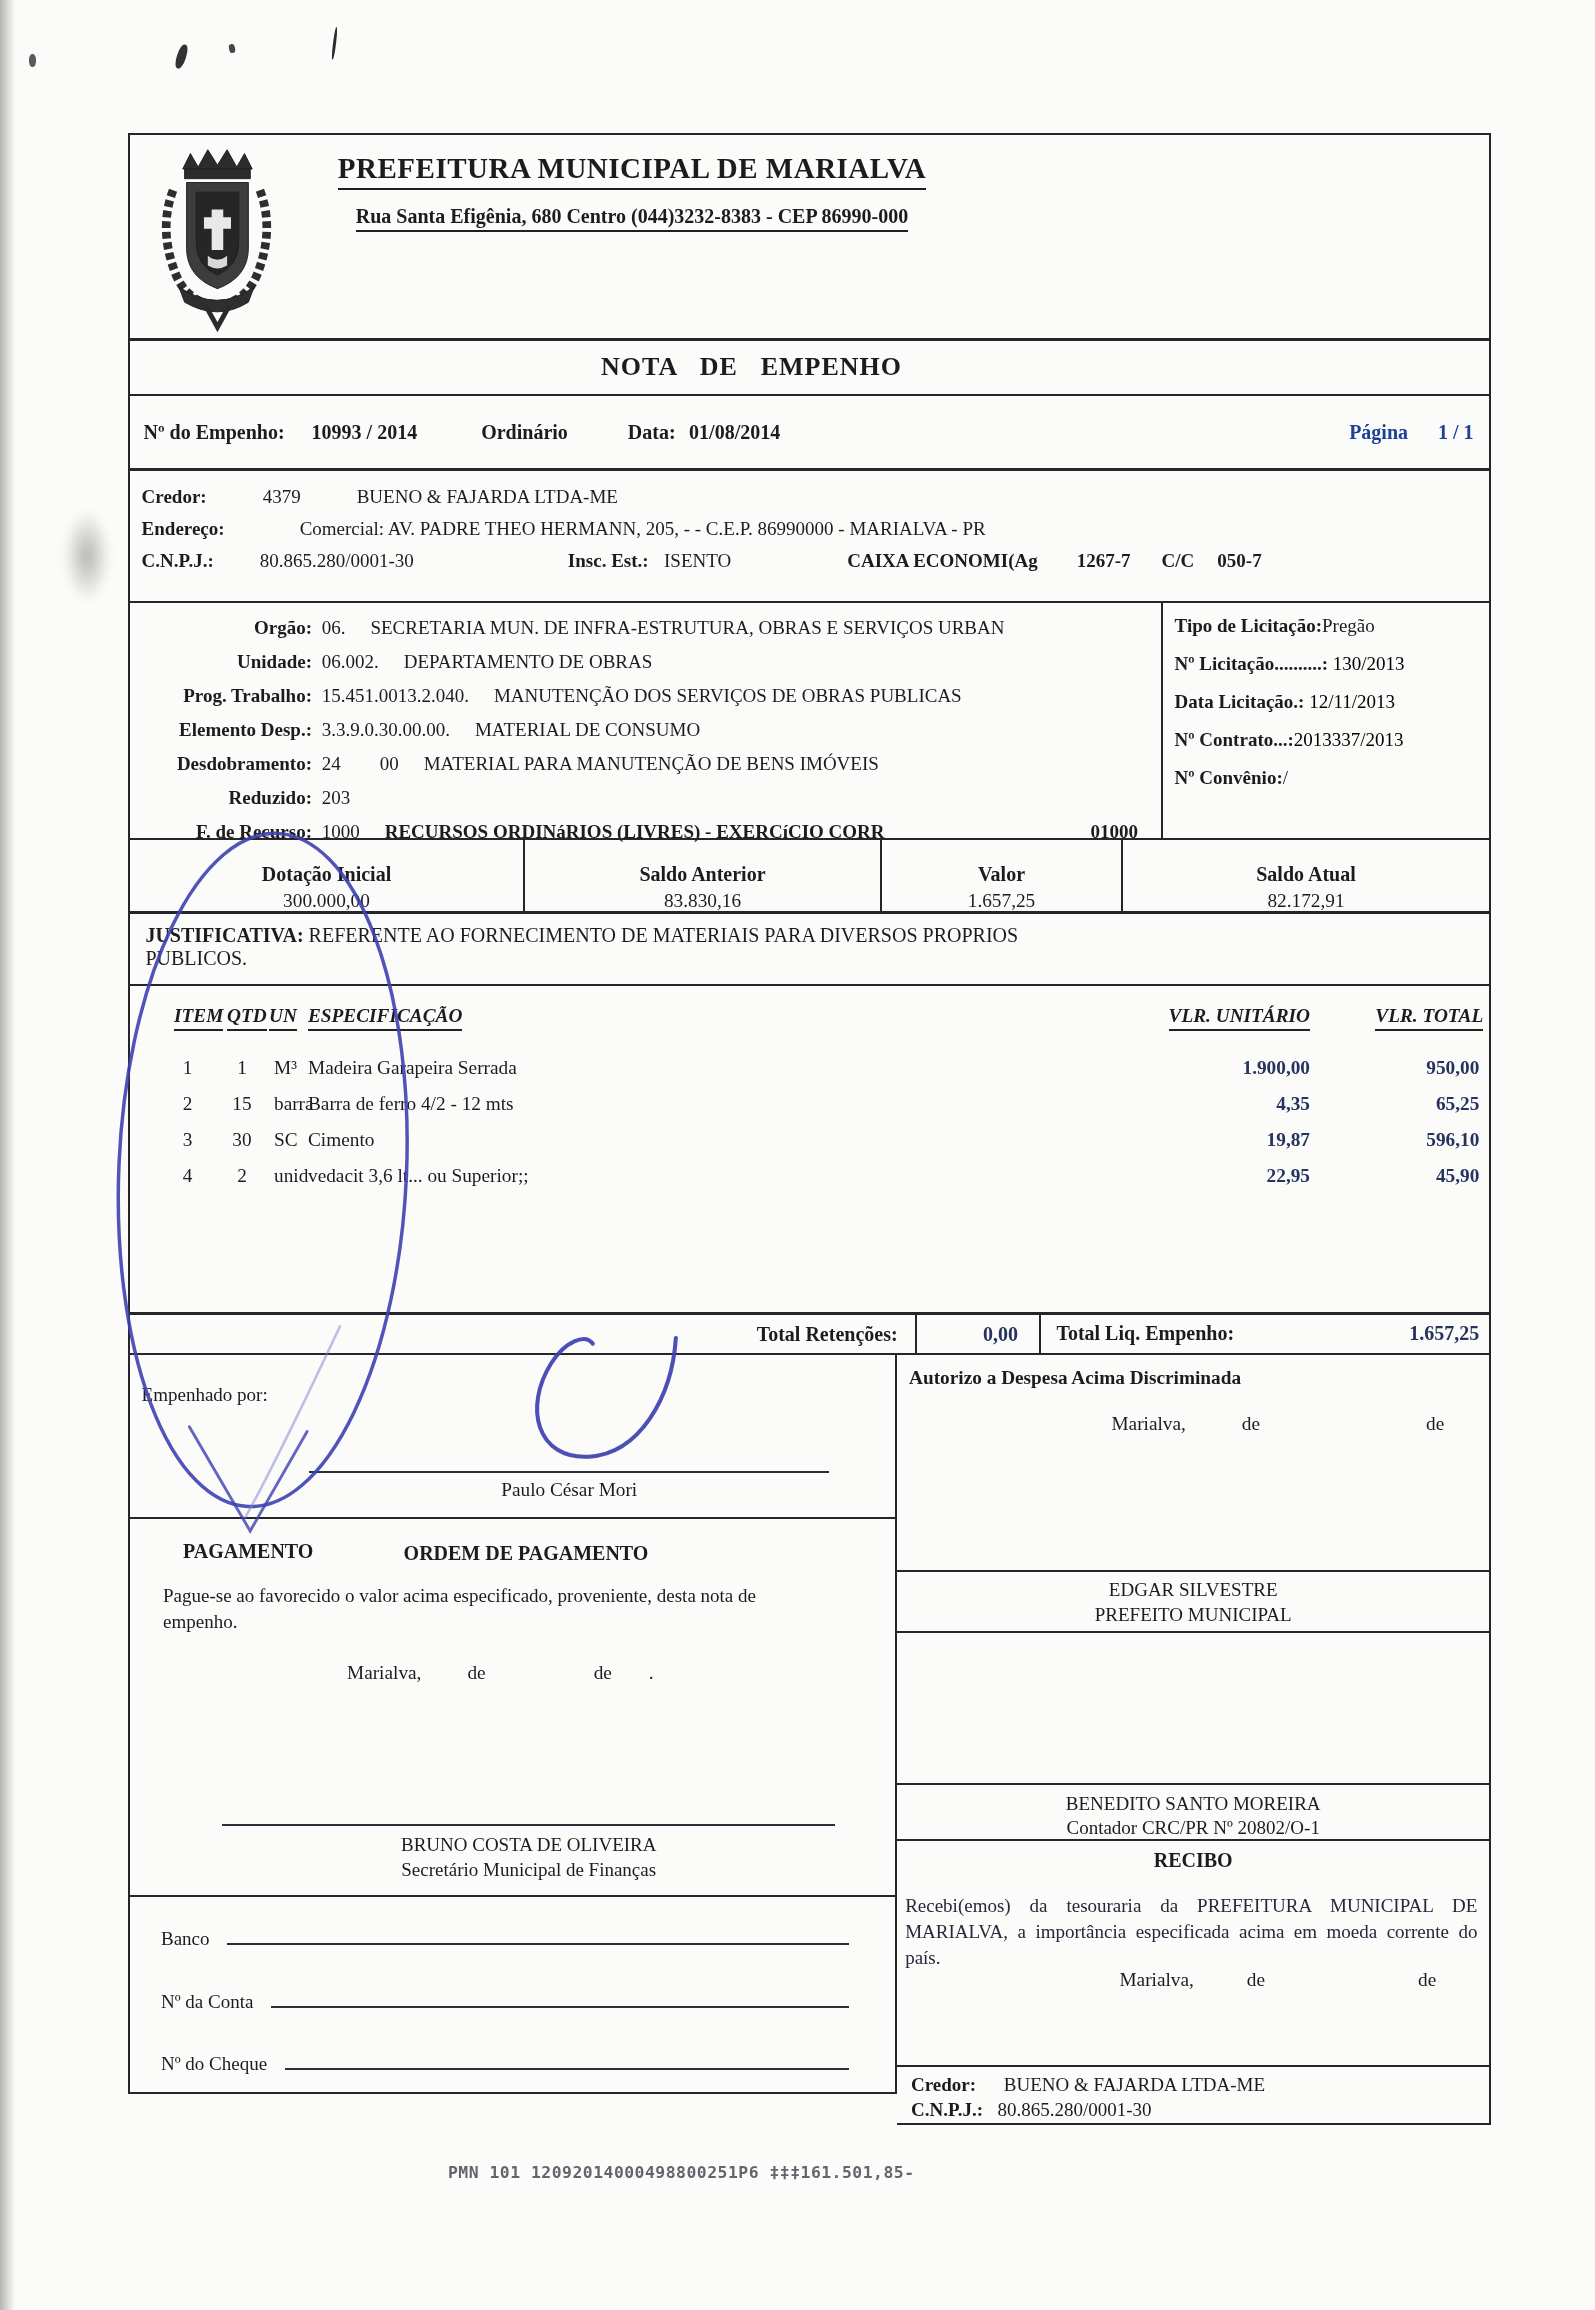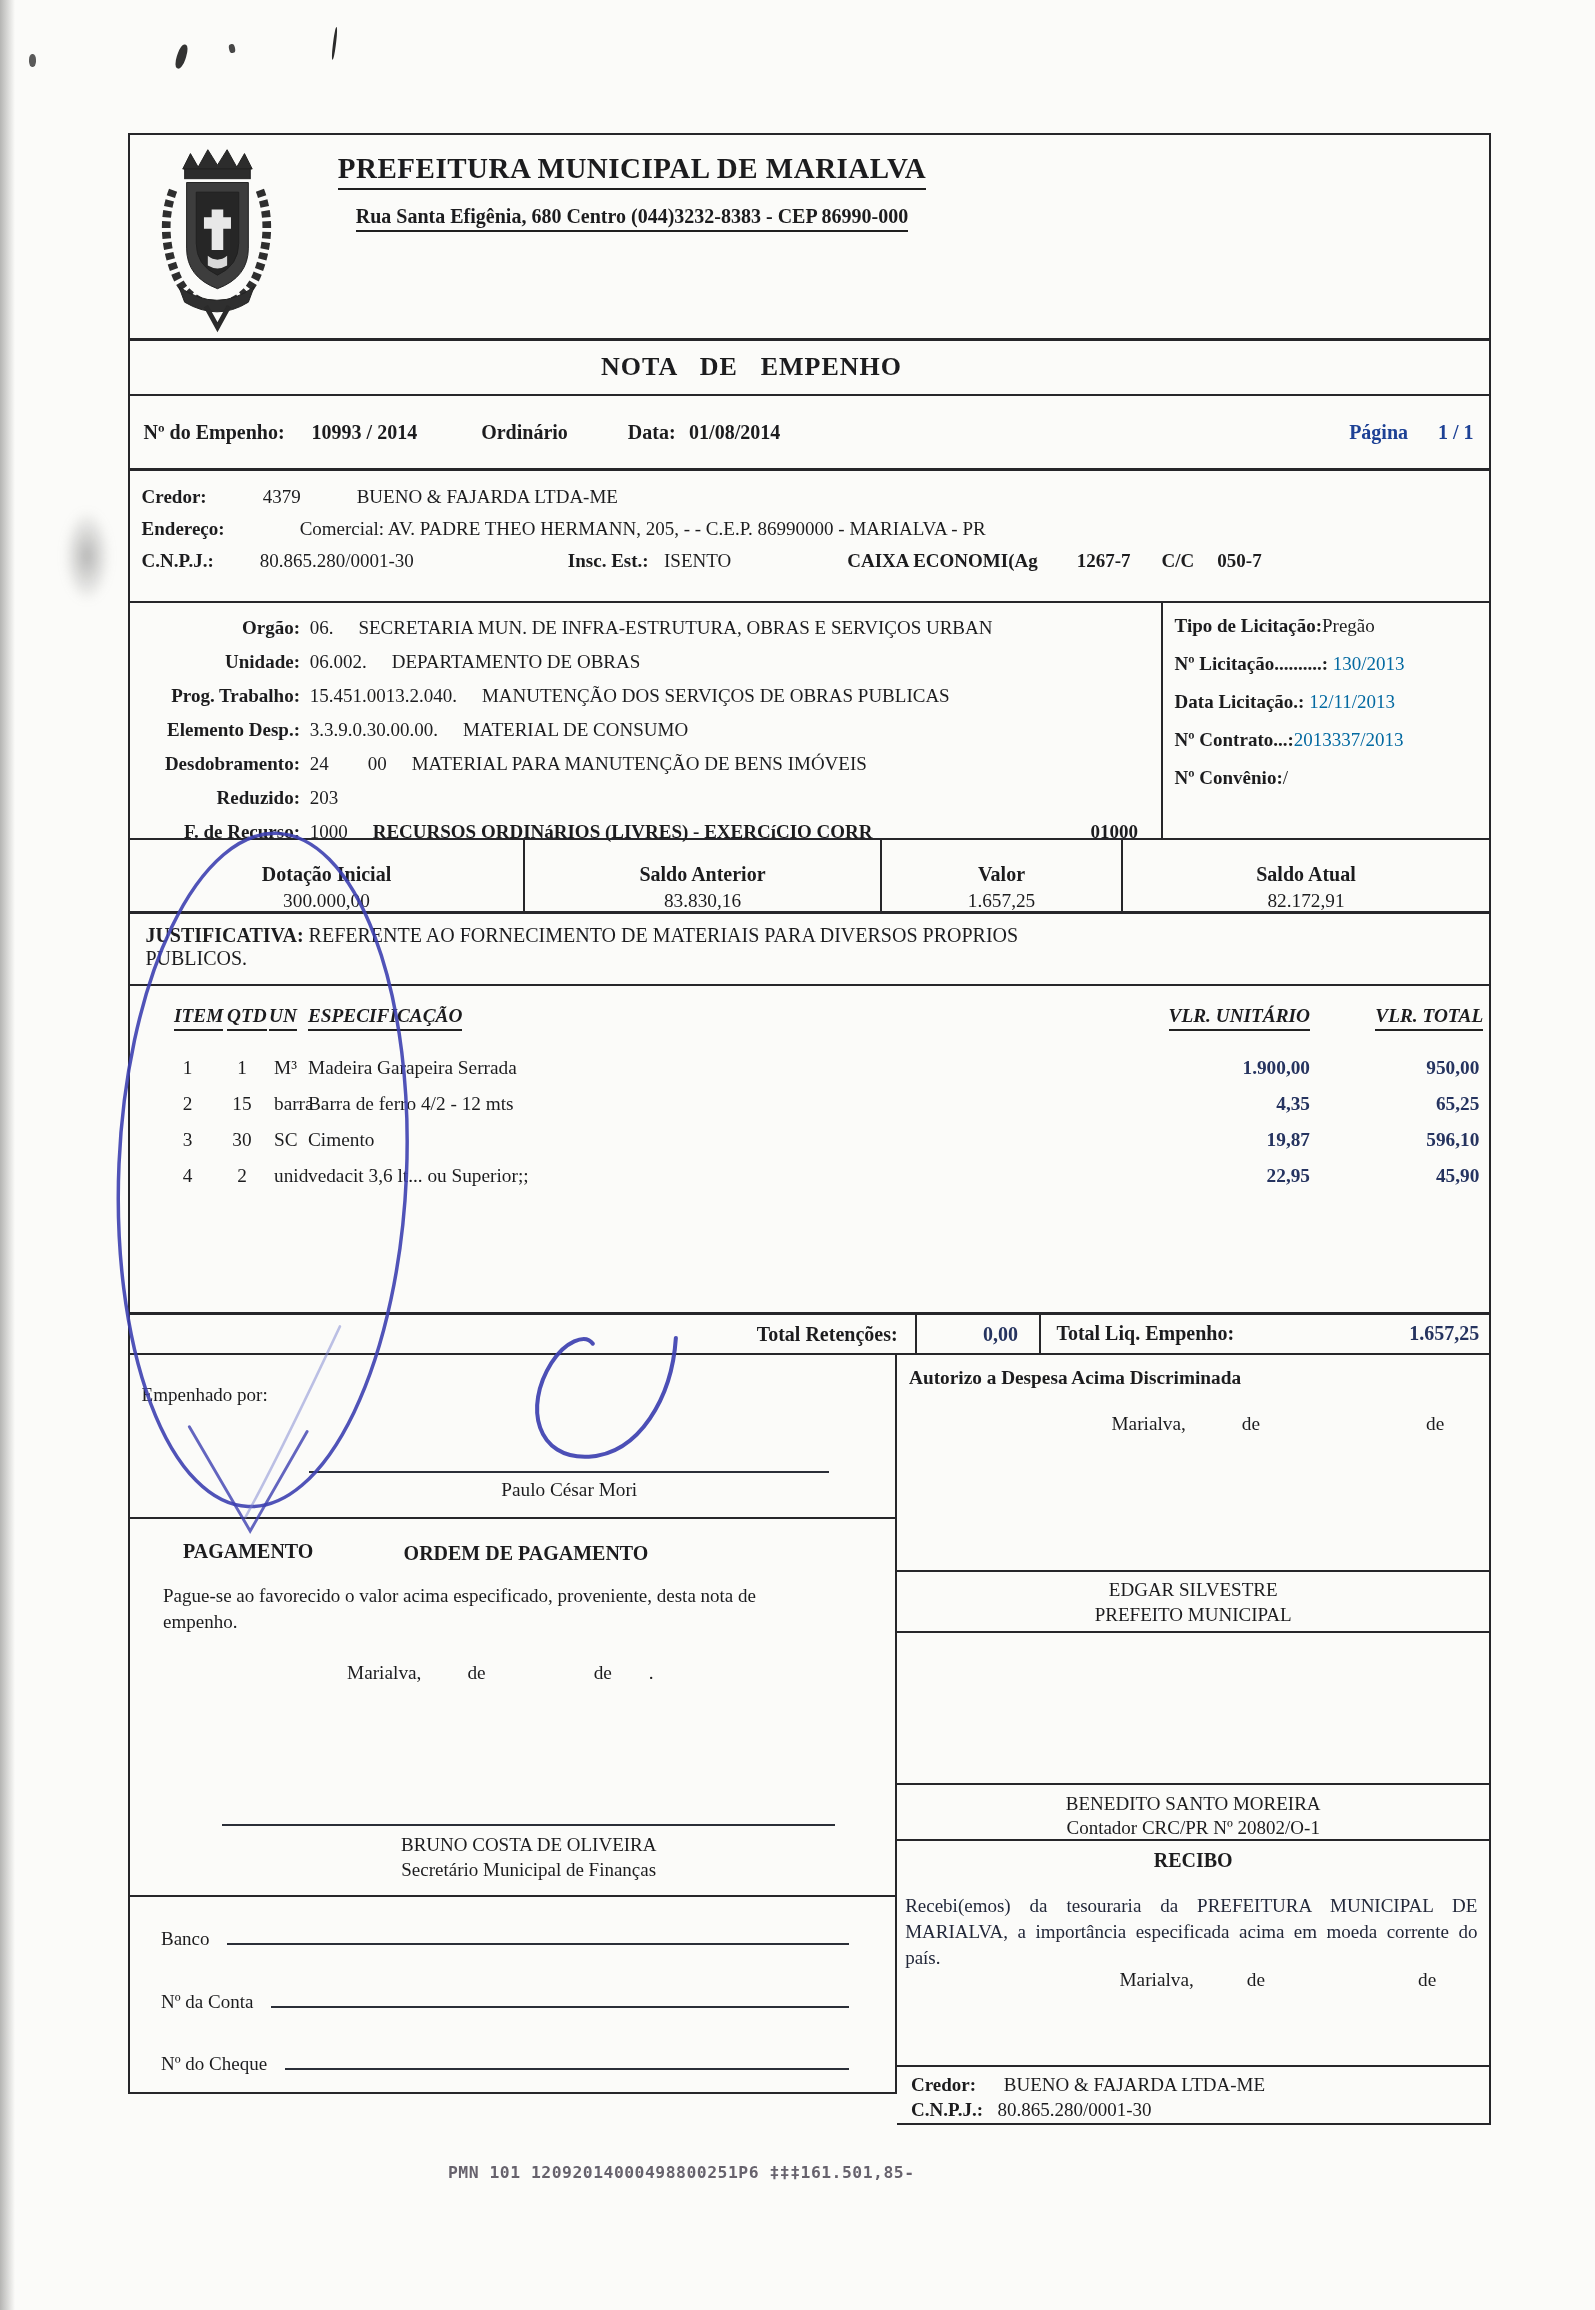--- a/index.html
+++ b/index.html
@@ -3,21 +3,21 @@
 <meta charset="utf-8">
 <style>
   html,body{margin:0;padding:0;background:#e8e8e6;}
   .page{position:relative;width:1595px;height:2310px;background:#fbfbf9;overflow:hidden;
         font-family:"Liberation Serif","DejaVu Serif",serif;color:#1c1c1e;}
   .page::before{content:'';position:absolute;left:0;top:0;width:15.4px;height:100%;
         background:linear-gradient(90deg,#b5b5b3,rgba(255,255,255,0));}
   .form{position:absolute;left:128px;top:135px;width:1363px;}
   .band{border:2.4px solid #26262a;margin-top:-2.4px;box-sizing:border-box;position:relative;}
   b,.b{font-weight:bold;}
-  .blue{color:#0369a1;}
+  .blue{color:#000000;}
   .navy{color:#25335f;font-weight:bold;}
 
   
   #b-header{height:208px;}
   .crest{position:absolute;left:13.5px;top:7.7px;}
   .header-text{position:absolute;left:164px;width:676px;top:17.4px;text-align:center;}
   .h-org{display:inline-block;font-size:29px;font-weight:bold;letter-spacing:0.5px;
          border-bottom:2.9px solid #1f1f1f;padding-bottom:2.9px;}
   .h-line2{margin-top:11.6px;font-size:21px;font-weight:bold;}
   .h-line2 span{display:inline-block;border-bottom:2.4px solid #1f1f1f;padding-bottom:1.9px;}
@@ -43,21 +43,21 @@
   .cr1{margin-top:15.4px;} .cr1 .code{margin-left:56px;} .cr1 .nm{margin-left:56px;}
   .cr2{margin-top:10.6px;} .cr2 .val{margin-left:75px;}
   .cr3{margin-top:9.7px;} .cr3 .val{margin-left:46px;} .cr3 .il{margin-left:154px;}
   .cr3 .iv{margin-left:15.4px;} .cr3 .bk{margin-left:116px;} .cr3 .ag{margin-left:39px;}
   .cr3 .ccl{margin-left:31px;} .cr3 .ccv{margin-left:23px;}
 
   
   #b-dot{height:239px;display:flex;font-size:19px;}
   .dot-left{flex:1;padding-top:7.7px;}
   .drow{height:34px;display:flex;align-items:center;}
-  .dlbl{width:170px;text-align:right;font-weight:bold;flex:none;}
+  .dlbl{width:170px;text-align:right;font-weight:bold;flex:none;margin-left:12px;}
   .dcode{margin-left:9.7px;} .dcode2{margin-left:39px;} .ddesc{margin-left:25px;}
   .dextra{margin-left:auto;margin-right:23px;font-weight:bold;}
   .dot-right{width:328px;border-left:2.4px solid #26262a;padding:11.6px 0 0 11.6px;box-sizing:border-box;}
   .lr{margin-bottom:16px;font-size:19px;}
   .lr b{font-weight:bold;}
 
   
   #b-saldos{height:76px;display:flex;font-size:20px;text-align:center;}
   .scell{box-sizing:border-box;padding-top:23px;}
   .scell+.scell{border-left:2.4px solid #26262a;}

